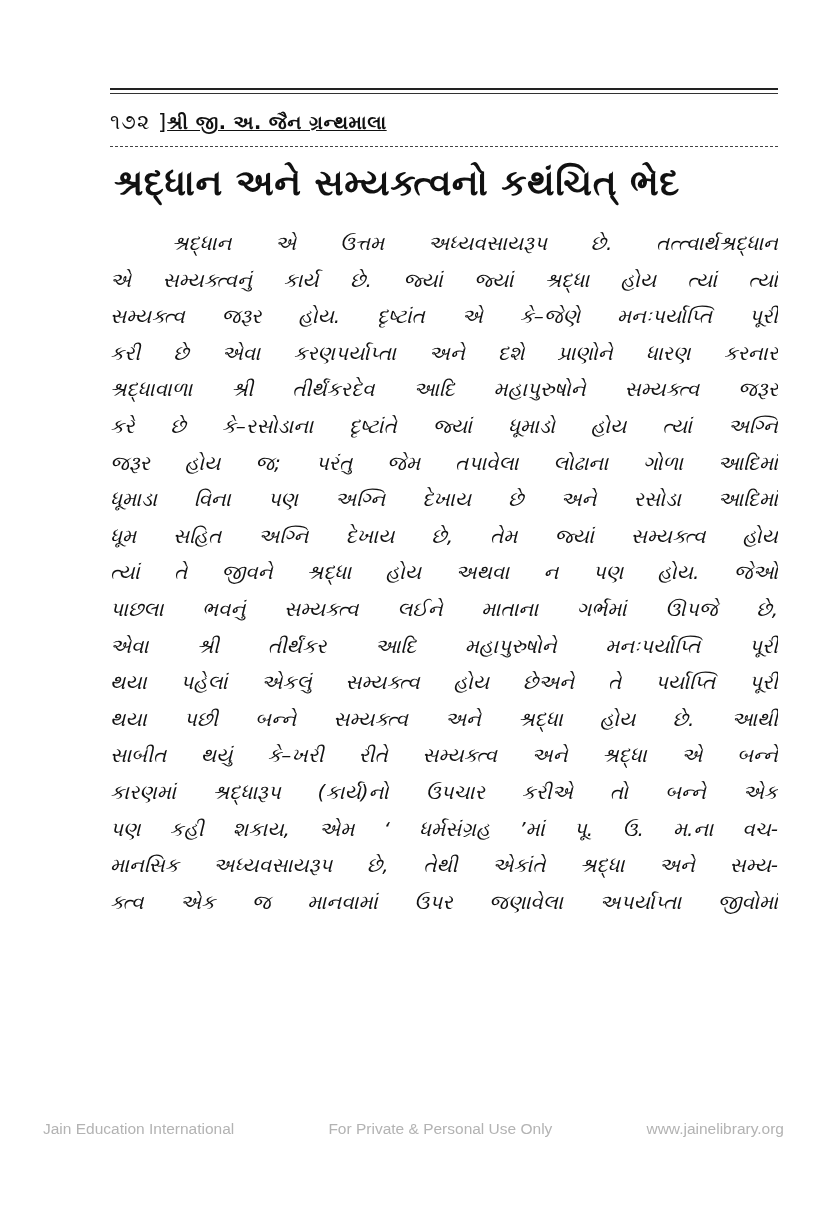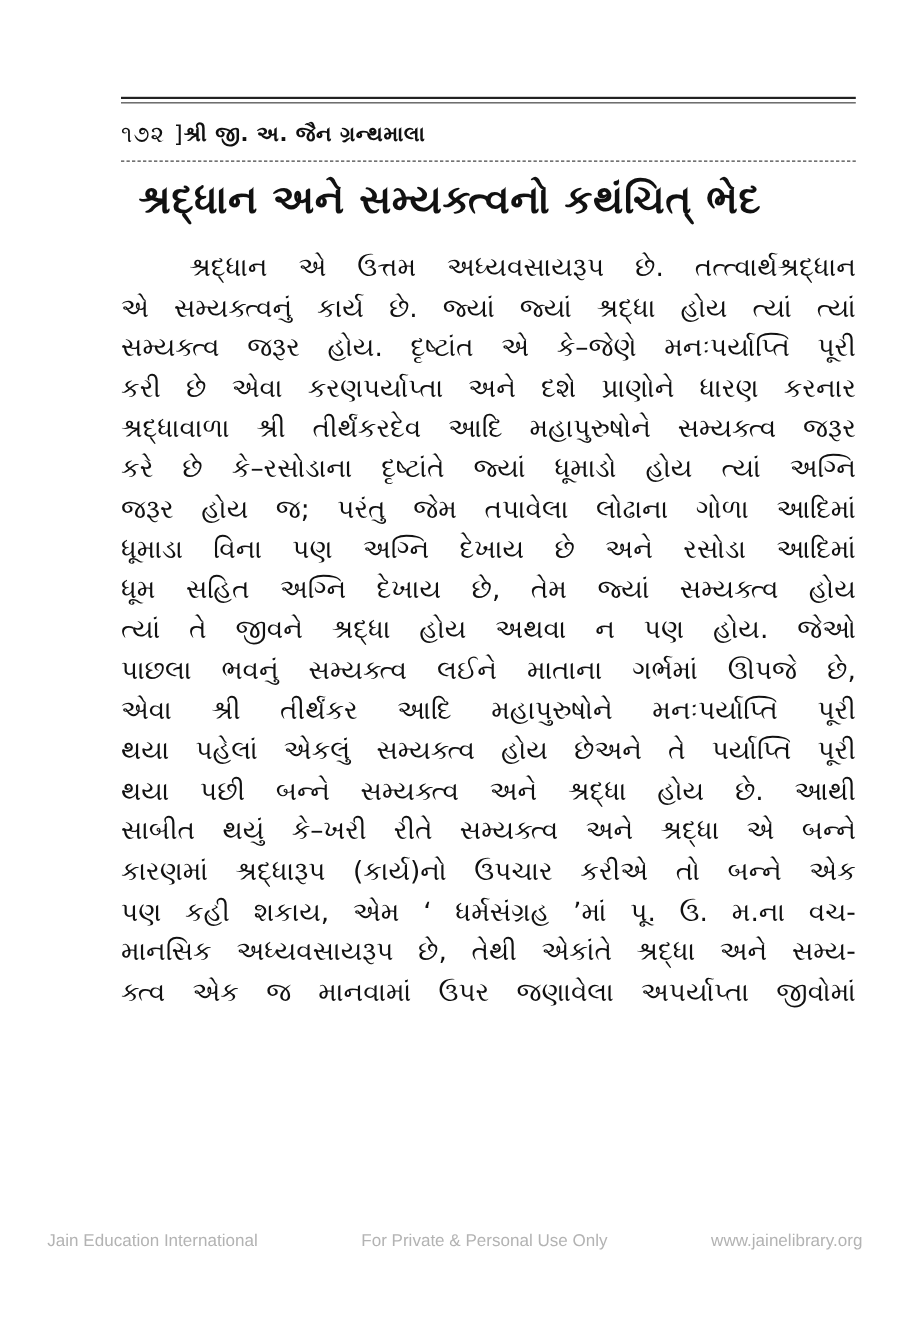--- a/index.html
+++ b/index.html
@@ -38,38 +38,40 @@
   }
   .page-number {
     font-size: 21px;
     font-weight: normal;
     letter-spacing: 1px;
   }
   .series-title {
     font-size: 19px;
     font-weight: bold;
     letter-spacing: 0.5px;
+    text-decoration: underline;
   }
   .head-rule {
     border-top: 1.2px dashed #444;
     margin-top: 6px;
     margin-bottom: 8px;
   }
   .chapter-title {
     font-size: 36px;
     font-weight: bold;
     letter-spacing: 0.5px;
     line-height: 56px;
-    margin: 0 0 14px 16px;
+    margin: 0 0 14px 4px;
     white-space: nowrap;
   }
   .body-text {
-    font-size: 24px;
+    font-size: 20px;
     line-height: 36.6px;
     text-align: justify;
+    font-style: italic;
   }
   .line {
     display: block;
     white-space: nowrap;
     text-align-last: justify;
     text-align: justify;
     height: 36.6px;
     overflow: hidden;
   }
   .line.first {

